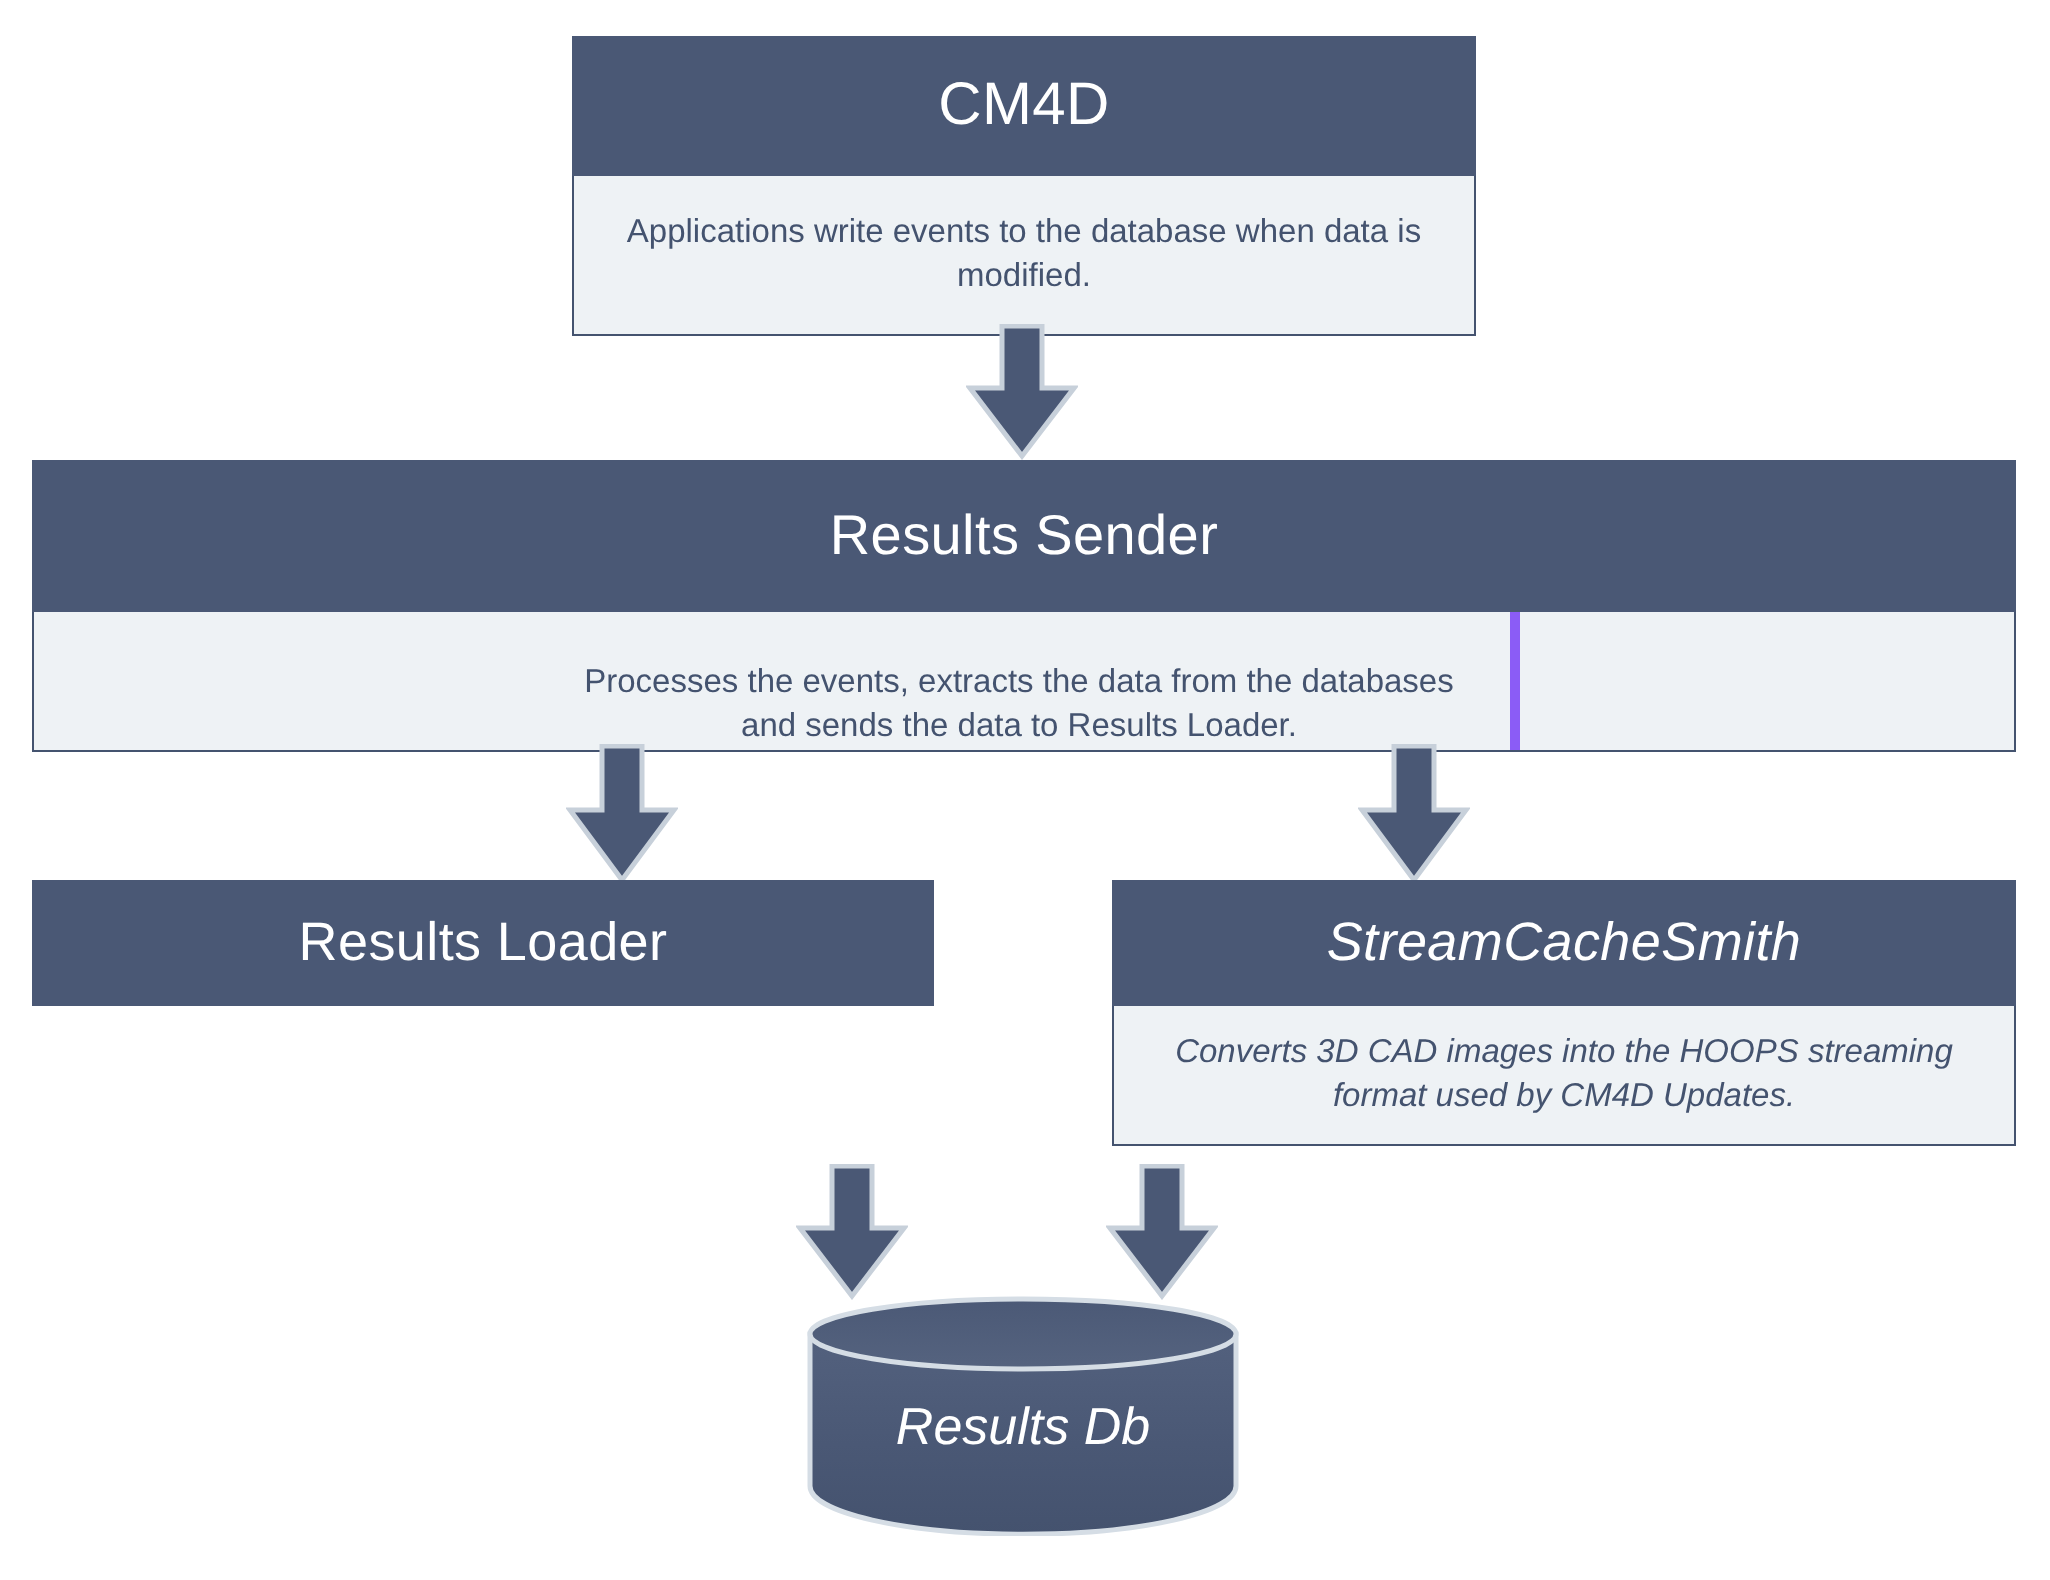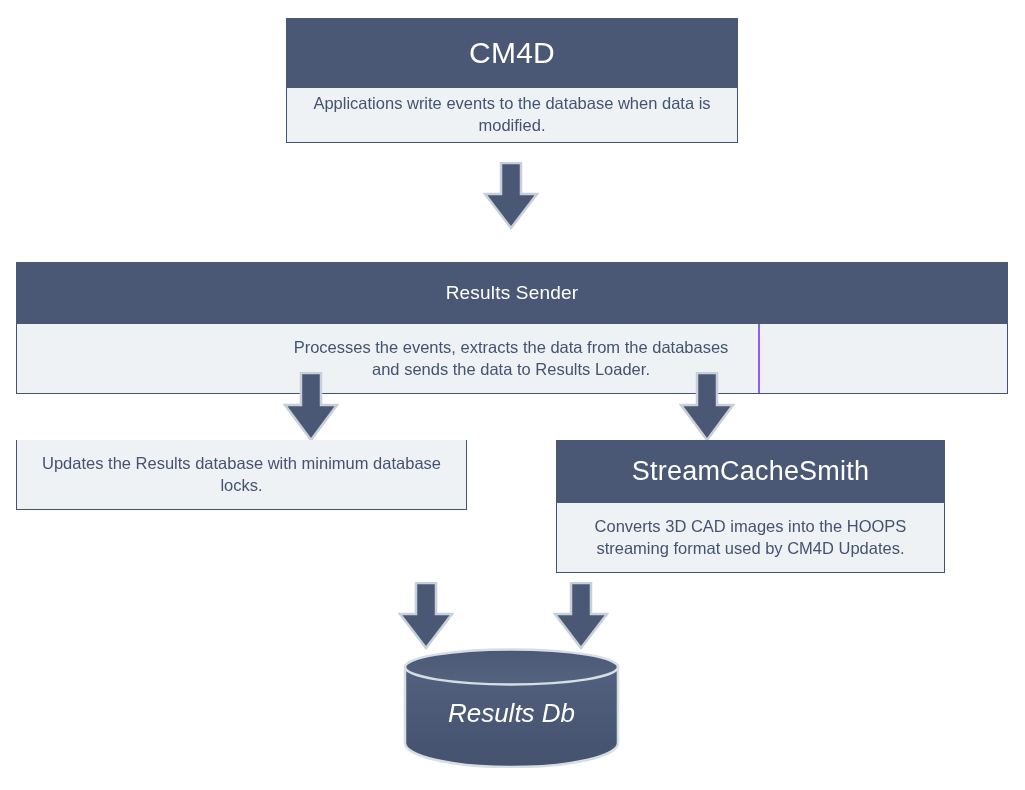--- a/index.html
+++ b/index.html
@@ -55,53 +55,55 @@
   .node-body .cell {
     box-sizing: border-box;
     padding: 0 14px;
     display: flex;
     align-items: center;
     justify-content: center;
     text-align: center;
     height: 100%;
   }
   .node-body .cell.divided {
-    border-right: 2px solid #8b5cf6;
+    border-right: 5px solid #8b5cf6;
+    align-items: flex-end;
   }
 
   
   #node-cm4d {
     left: 286px;
     top: 18px;
     width: 452px;
   }
   #node-cm4d .node-header { height: 70px; font-size: 30px; }
-  #node-cm4d .node-body   { height: 55px; font-size: 16.5px; padding: 0 10px; }
+  #node-cm4d .node-body   { height: 80px; font-size: 16.5px; padding: 0 10px; }
 
   #node-results-sender {
     left: 16px;
     top: 230px;
     width: 992px;
   }
-  #node-results-sender .node-header { height: 62px; font-size: 19px; margin-top: 32px; }
+  #node-results-sender .node-header { height: 76px; font-size: 28px; }
   #node-results-sender .node-body   { height: 70px; font-size: 16.5px; }
   #node-results-sender .cell { width: 50%; }
 
   #node-results-loader {
     left: 16px;
     top: 440px;
     width: 451px;
   }
   #node-results-loader .node-header { height: 63px; font-size: 27px; }
   #node-results-loader .node-body   { height: 70px; font-size: 16.5px; padding: 0 8px; }
 
   #node-streamcachesmith {
     left: 556px;
     top: 440px;
-    width: 389px;
+    width: 452px;
+    font-style: italic;
   }
   #node-streamcachesmith .node-header { height: 63px; font-size: 27px; }
   #node-streamcachesmith .node-body   { height: 70px; font-size: 16.5px; padding: 0 8px; }
 
   
   .arrow {
     position: absolute;
   }
   .arrow svg { display: block; }
 
@@ -158,23 +160,21 @@
     </svg>
   </div>
 
   <div class="arrow" style="left:679px; top:372px;">
     <svg width="56" height="70" viewBox="0 0 56 70" aria-hidden="true">
       <polygon points="18,1 38,1 38,33 54,33 28,68 2,33 18,33" fill="#4a5875" stroke="#c7d0da" stroke-width="2.5"></polygon>
     </svg>
   </div>
 
   <div class="node" id="node-results-loader">
-    <div class="node-body">
-      <span>Updates the Results database with minimum database locks.</span>
-    </div>
+    <div class="node-header">Results Loader</div>
   </div>
 
   <div class="node" id="node-streamcachesmith">
     <div class="node-header">StreamCacheSmith</div>
     <div class="node-body">
       <span>Converts 3D CAD images into the HOOPS streaming format used by CM4D Updates.</span>
     </div>
   </div>
 
   <div class="arrow" style="left:398px; top:582px;">

